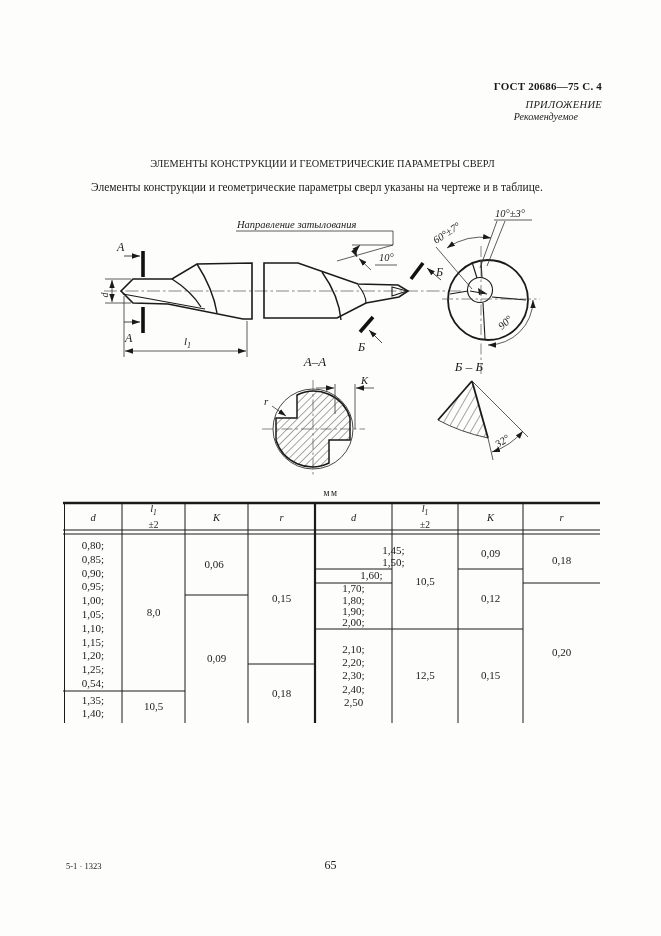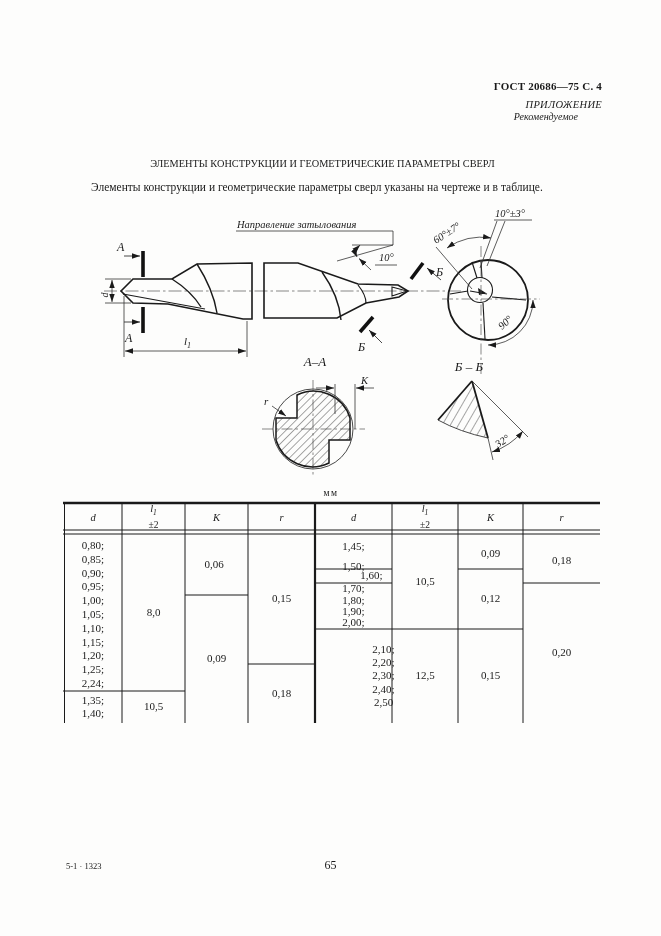--- a/index.html
+++ b/index.html
@@ -190,38 +190,38 @@
 <div class="cell" style="left:64px;top:539px;width:58px;height:152px;line-height:13.8px;align-items:flex-start;">0,80;
 0,85;
 0,90;
 0,95;
 1,00;
 1,05;
 1,10;
 1,15;
 1,20;
 1,25;
-2,24;</div>
+0,54;</div>
 <div class="cell" style="left:64px;top:691px;width:58px;height:32px;">1,35;
 1,40;</div>
 <div class="cell" style="left:122px;top:534px;width:63px;height:157px;">8,0</div>
 <div class="cell" style="left:122px;top:691px;width:63px;height:32px;">10,5</div>
 <div class="cell" style="left:185px;top:534px;width:58px;height:61px;">0,06</div>
 <div class="cell" style="left:185px;top:595px;width:63px;height:128px;">0,09</div>
 <div class="cell" style="left:248px;top:534px;width:67px;height:130px;">0,15</div>
 <div class="cell" style="left:248px;top:664px;width:67px;height:59px;">0,18</div>
 
-<div class="cell" style="left:315px;top:538px;width:77px;height:35px;line-height:20px;">1,45;
+<div class="cell" style="left:315px;top:538px;width:77px;height:35px;line-height:12px;padding-left:40px;">1,45;
 1,50;</div>
 <div class="cell" style="left:315px;top:569px;width:77px;height:14px;line-height:11.8px;padding-left:18px;">1,60;</div>
 <div class="cell" style="left:315px;top:583px;width:77px;height:46px;line-height:11.4px;border-radius:17px;">1,70;
 1,80;
 1,90;
 2,00;</div>
-<div class="cell" style="left:315px;top:629px;width:77px;height:94px;line-height:13.2px;margin-left:30px;">2,10;
+<div class="cell" style="left:315px;top:629px;width:77px;height:94px;line-height:13.2px;">2,10;
 2,20;
 2,30;
 2,40;
 2,50</div>
 <div class="cell" style="left:392px;top:534px;width:66px;height:95px;">10,5</div>
 <div class="cell" style="left:392px;top:629px;width:66px;height:94px;">12,5</div>
 <div class="cell" style="left:458px;top:536px;width:65px;height:35px;">0,09</div>
 <div class="cell" style="left:458px;top:569px;width:65px;height:60px;">0,12</div>
 <div class="cell" style="left:458px;top:629px;width:65px;height:94px;">0,15</div>
 <div class="cell" style="left:523px;top:536px;width:77px;height:49px;">0,18</div>

